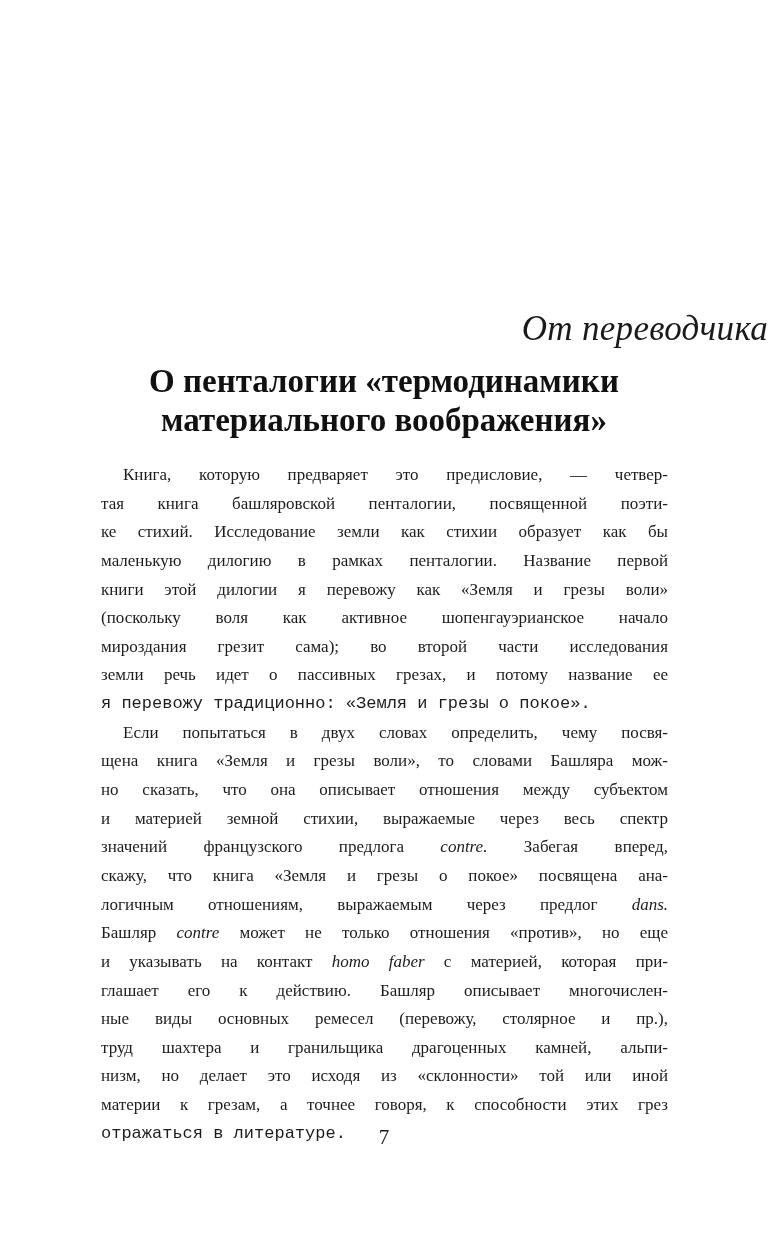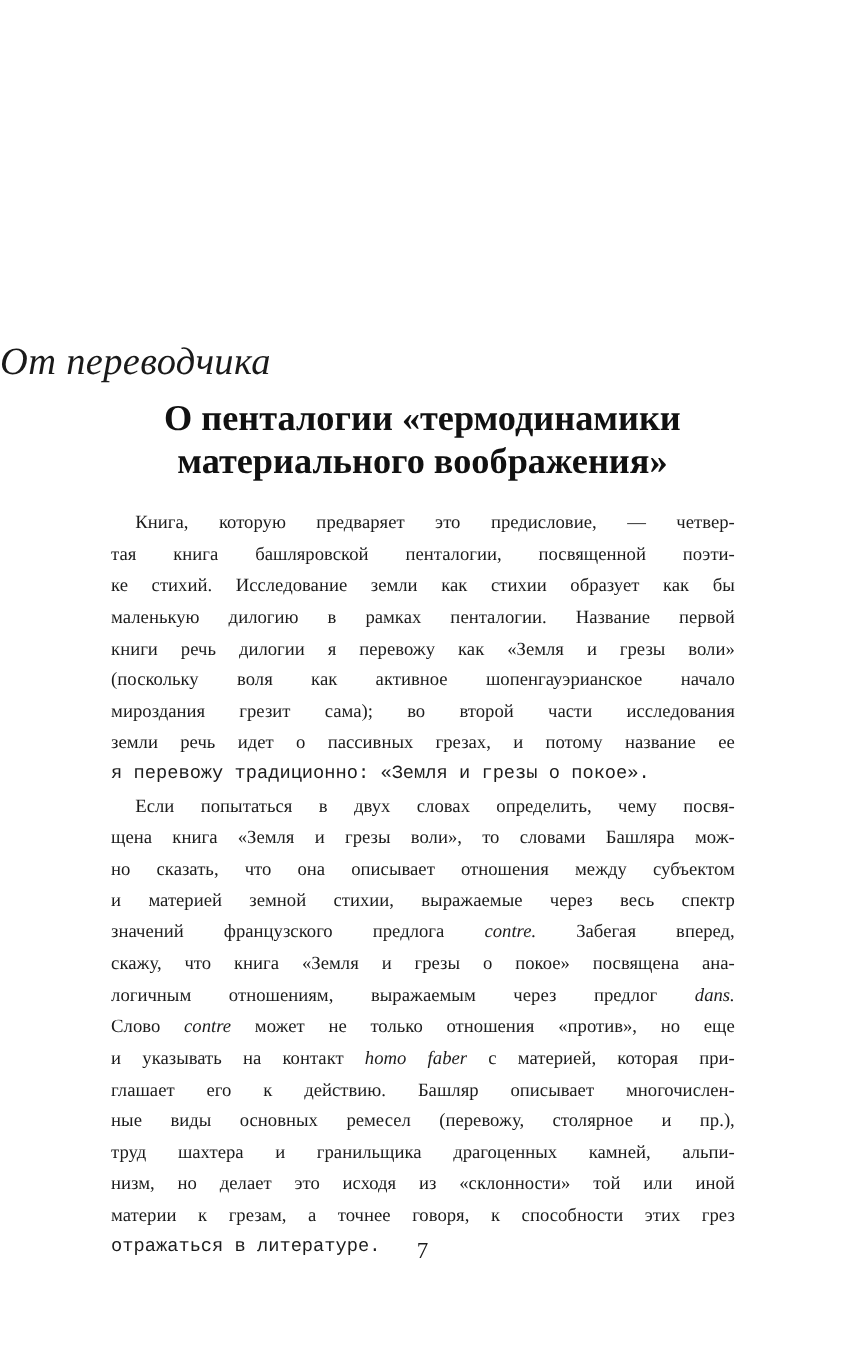--- a/index.html
+++ b/index.html
@@ -19,21 +19,21 @@
       position: absolute;
       left: 0; top: 0;
       width: 768px;
       height: 1241px;
     }
     .subtitle {
       position: absolute;
       top: 307px;
       left: 0;
       width: 768px;
-      text-align: left;
+      text-align: right;
       font-style: italic;
       font-size: 35px;
       line-height: 44px;
       color: #1a1a1a;
       letter-spacing: 0.3px;
     }
     .title {
       position: absolute;
       top: 362px;
       left: 60px;
@@ -91,35 +91,35 @@
     <div>материального воображения»</div>
   </div>
 
   <div class="body-text">
     <div id="para-container">
         <div>
           <span class="line indent"><span>Книга, которую предваряет это предисловие, — четвер-</span></span>
           <span class="line"><span>тая книга башляровской пенталогии, посвященной поэти-</span></span>
           <span class="line"><span>ке стихий. Исследование земли как стихии образует как бы</span></span>
           <span class="line"><span>маленькую дилогию в рамках пенталогии. Название первой</span></span>
-          <span class="line"><span>книги речь дилогии я перевожу как «Земля и грезы воли»</span></span>
+          <span class="line"><span>книги этой дилогии я перевожу как «Земля и грезы воли»</span></span>
           <span class="line"><span>(поскольку воля как активное шопенгауэрианское начало</span></span>
           <span class="line"><span>мироздания грезит сама); во второй части исследования</span></span>
           <span class="line"><span>земли речь идет о пассивных грезах, и потому название ее</span></span>
           <span class="line last"><span>я перевожу традиционно: «Земля и грезы о покое».</span></span>
         </div>
         <div>
           <span class="line indent"><span>Если попытаться в двух словах определить, чему посвя-</span></span>
           <span class="line"><span>щена книга «Земля и грезы воли», то словами Башляра мож-</span></span>
           <span class="line"><span>но сказать, что она описывает отношения между субъектом</span></span>
           <span class="line"><span>и материей земной стихии, выражаемые через весь спектр</span></span>
           <span class="line"><span>значений французского предлога </span><i>contre.</i><span> Забегая вперед,</span></span>
           <span class="line"><span>скажу, что книга «Земля и грезы о покое» посвящена ана-</span></span>
           <span class="line"><span>логичным отношениям, выражаемым через предлог </span><i>dans.</i></span>
-          <span class="line"><span>Слово </span><i>contre</i><span> может не только отношения «против», но еще</span></span>
+          <span class="line"><span>Башляр </span><i>contre</i><span> может не только отношения «против», но еще</span></span>
           <span class="line"><span>и указывать на контакт </span><i>homo faber</i><span> с материей, которая при-</span></span>
           <span class="line"><span>глашает его к действию. Башляр описывает многочислен-</span></span>
           <span class="line"><span>ные виды основных ремесел (перевожу, столярное и пр.),</span></span>
           <span class="line"><span>труд шахтера и гранильщика драгоценных камней, альпи-</span></span>
           <span class="line"><span>низм, но делает это исходя из «склонности» той или иной</span></span>
           <span class="line"><span>материи к грезам, а точнее говоря, к способности этих грез</span></span>
           <span class="line last"><span>отражаться в литературе.</span></span>
         </div>
       </div>
   </div>

